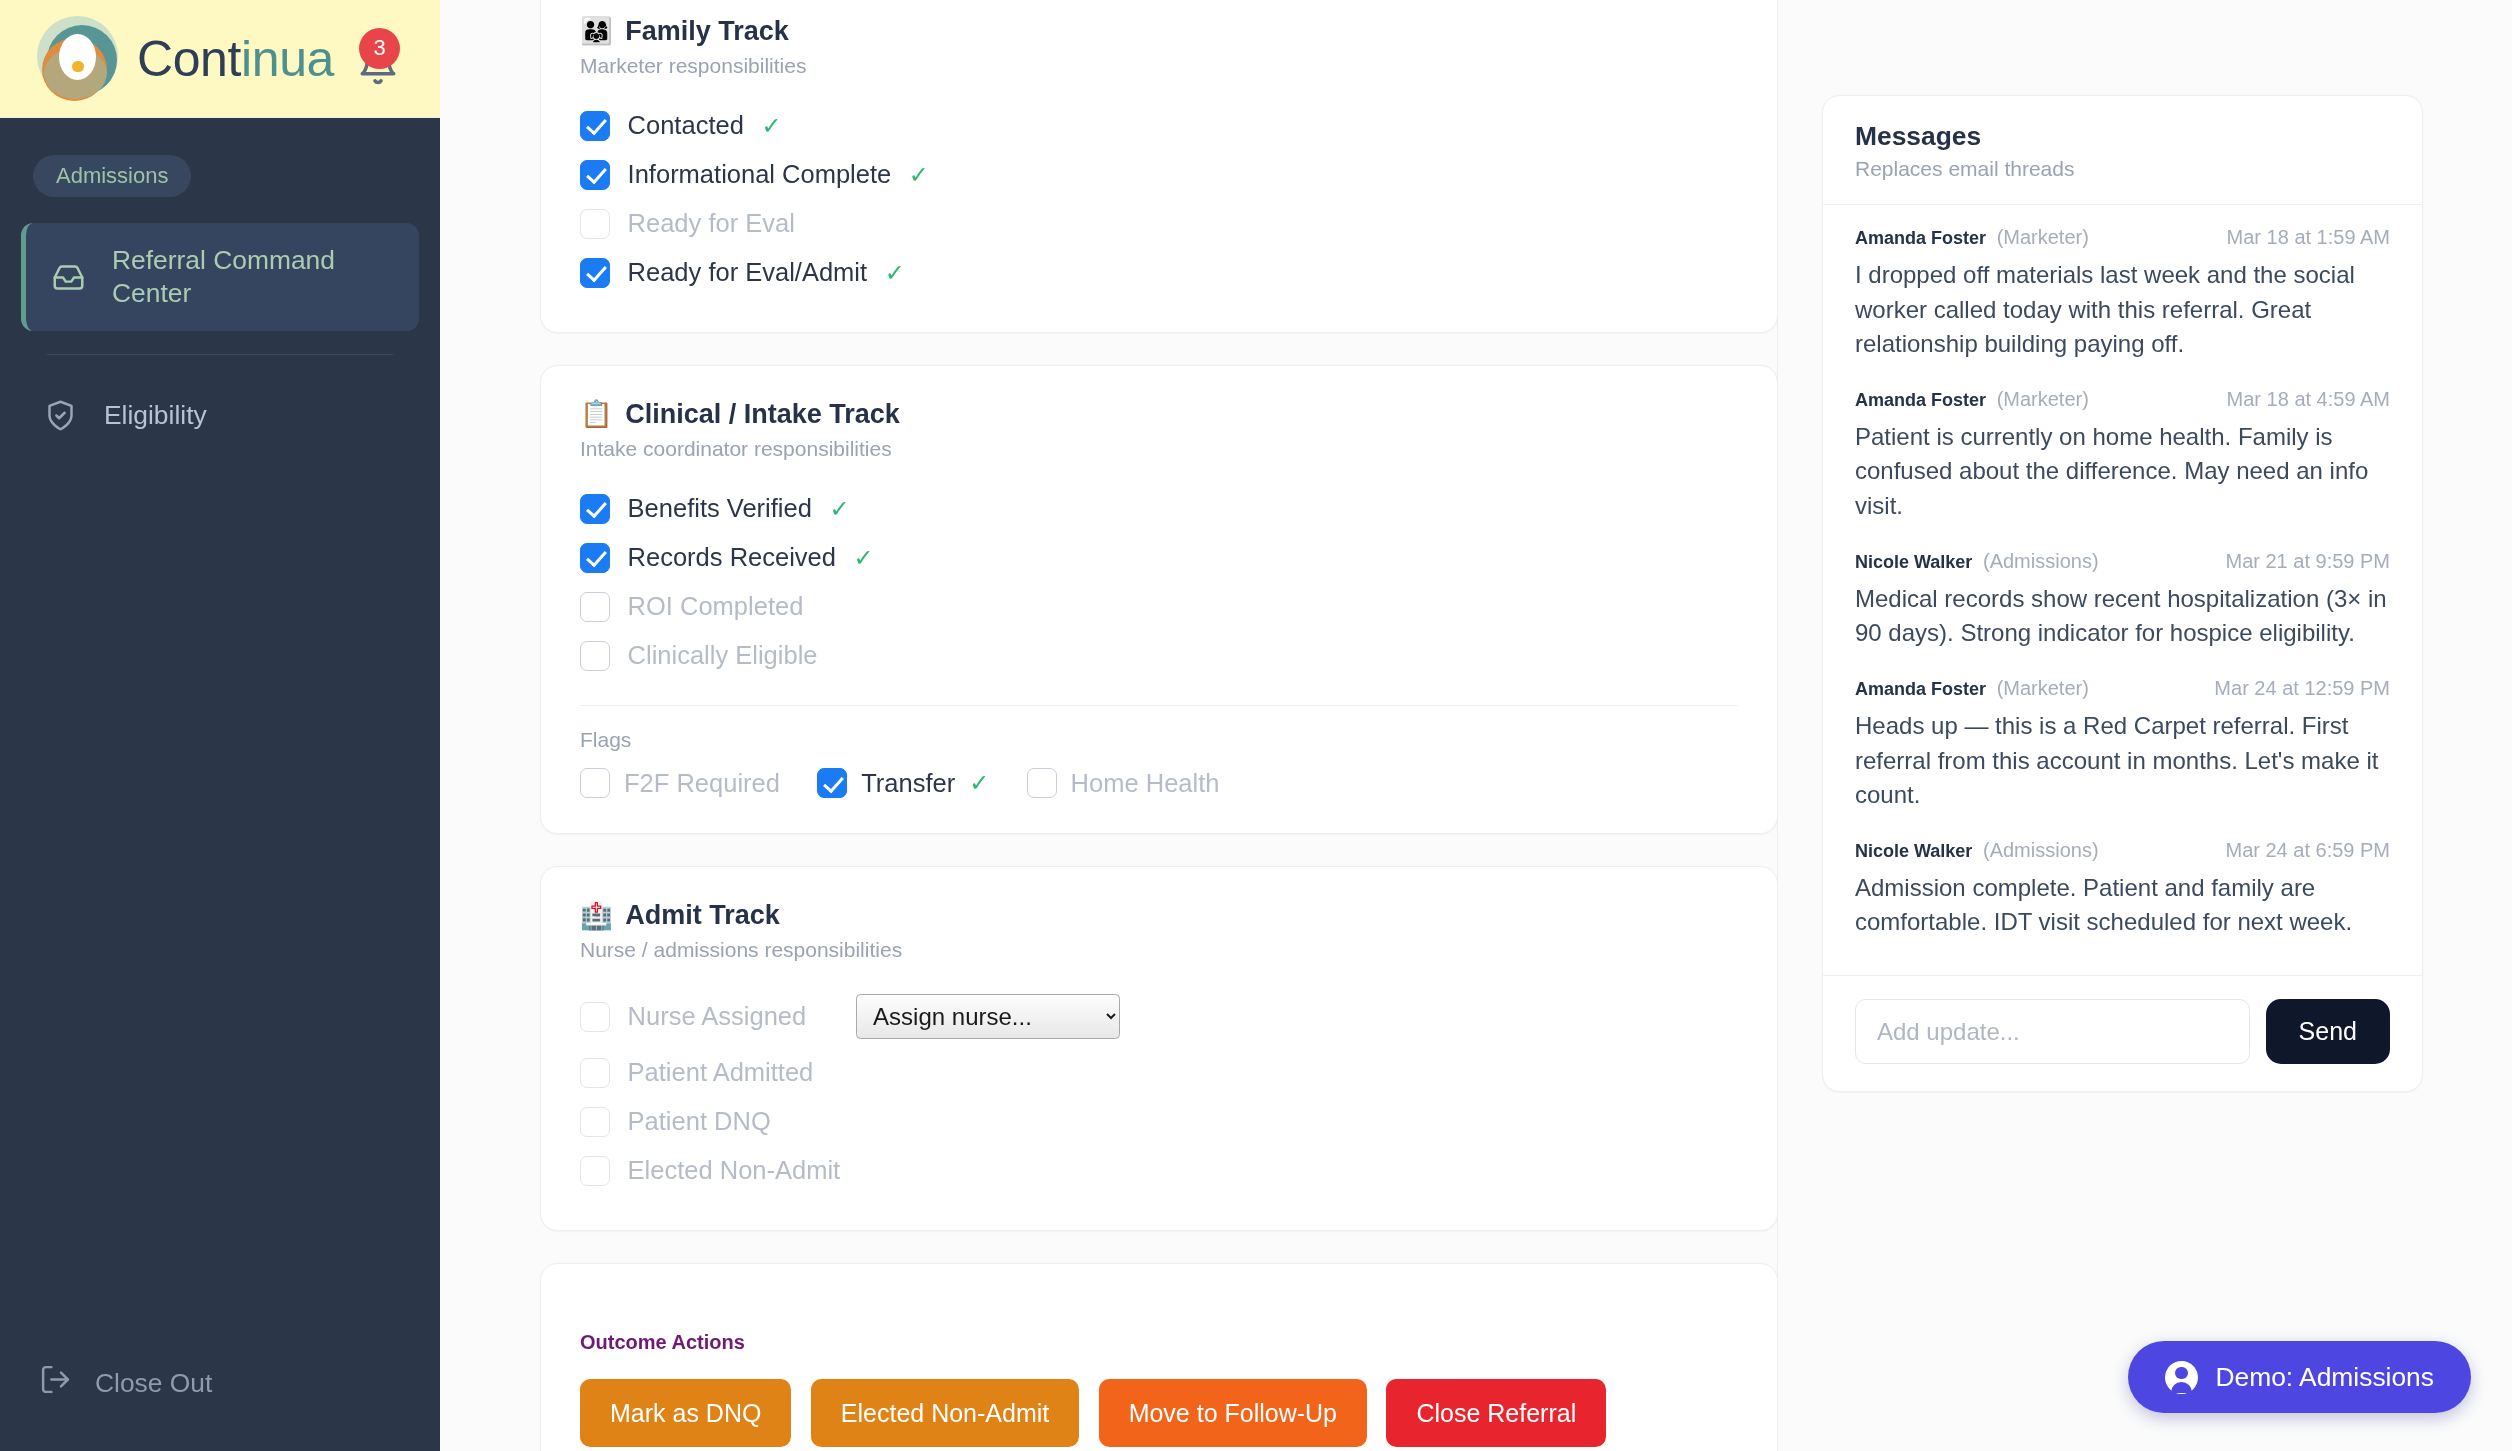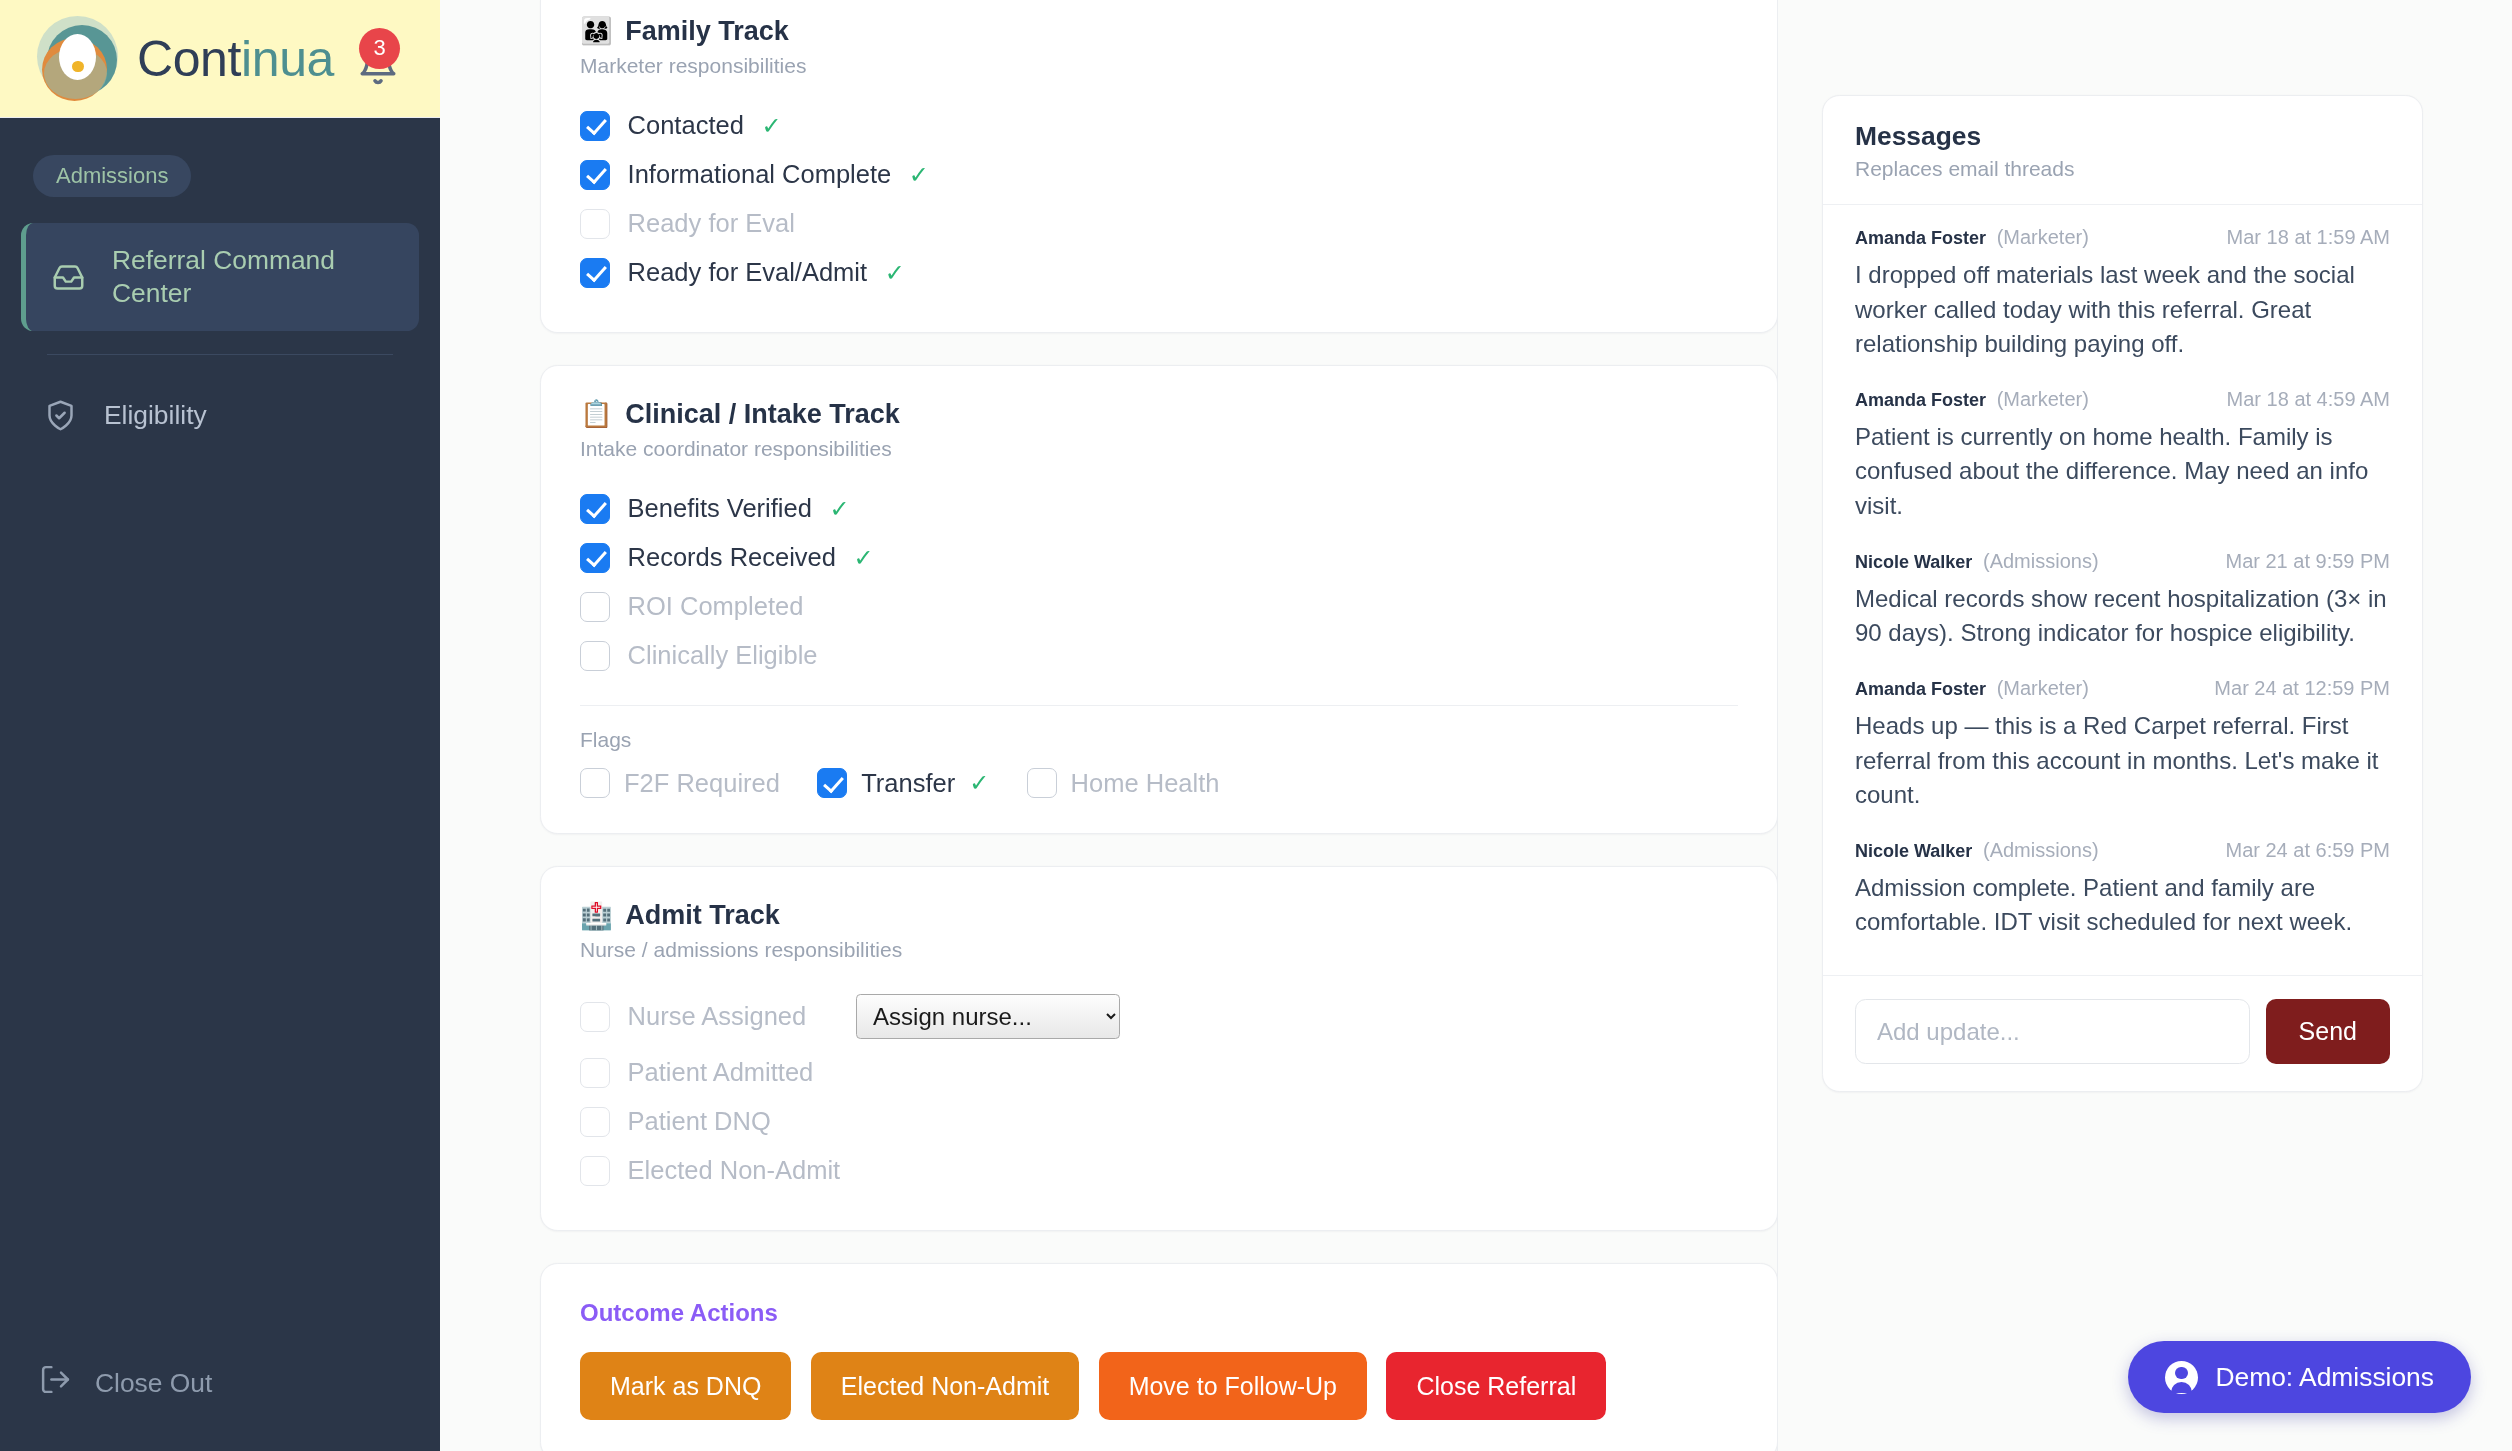--- a/index.html
+++ b/index.html
@@ -153,21 +153,21 @@
     font-family: "Liberation Sans", sans-serif;
     font-size: 24px;
     padding: 7px 12.3px;
     border: 0.9px solid #a9a9a9;
     border-radius: 4.4px;
     background: linear-gradient(#fdfdfd, #e8e8e8);
     color: #1a1a1a;
     width: 264px;
   }
 
-  .outcome-title { font-size: 24px; color: #8b5cf6; font-weight: 600; padding: 35px 39px 0 39px; }
+  .outcome-title { font-size: 20px; color: #701a75; font-weight: 600; padding: 35px 39px 0 39px; margin-top: 32px; }
   .outcome-row { display: flex; gap: 19.4px; padding: 25px 39px 39px 39px; }
   .obtn {
     border: none; border-radius: 10.6px;
     color: #ffffff; font-size: 25px;
     font-family: "Liberation Sans", sans-serif;
     padding: 19.4px 30px; cursor: pointer;
   }
 
   
   .col-right {
@@ -192,22 +192,22 @@
   .msg-body { font-size: 24px; color: #3c4a5e; line-height: 1.44; margin-top: 8.8px; }
   .msg-foot { border-top: 0.9px solid #eef0f3; padding: 23px 32px 26.4px 32px; display: flex; gap: 16px; }
   .msg-input {
     flex: 1; border: 0.9px solid #e3e6ea; border-radius: 10.6px;
     padding: 17.6px 21px; font-size: 24px; color: #2c3648;
     font-family: "Liberation Sans", sans-serif;
     background: #fff;
   }
   .msg-input::placeholder { color: #b0b7c3; }
   .send-btn {
-    background: #7f1d1d; color: #ffffff; border: none;
-    border-radius: 10px; font-size: 25px; padding: 0 33px;
+    background: #0f172a; color: #ffffff; border: none;
+    border-radius: 15px; font-size: 25px; padding: 0 33px;
     font-family: "Liberation Sans", sans-serif; cursor: pointer;
   }
 
   
   .demo-pill {
     position: absolute; right: 41px; bottom: 39px;
     background: #4d46e0; color: #ffffff;
     border-radius: 880px; display: flex; align-items: center; gap: 17.6px;
     padding: 19.4px 37px; font-size: 26.4px;
     box-shadow: 0 5.3px 16px rgba(50,45,160,0.28);

